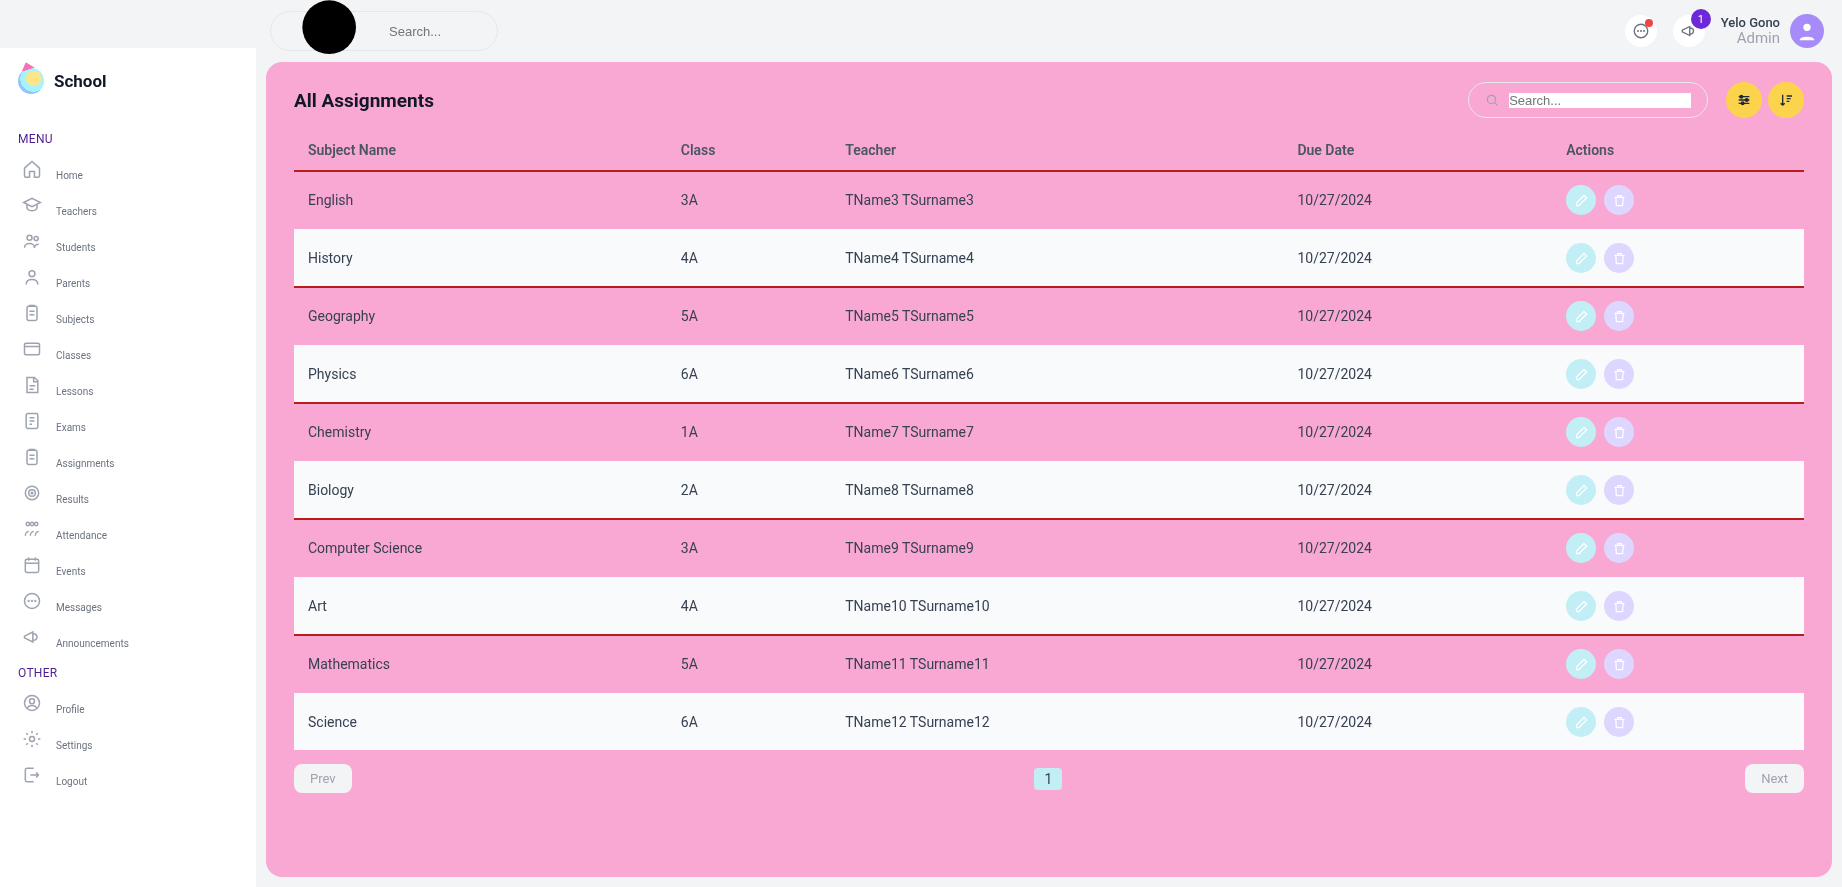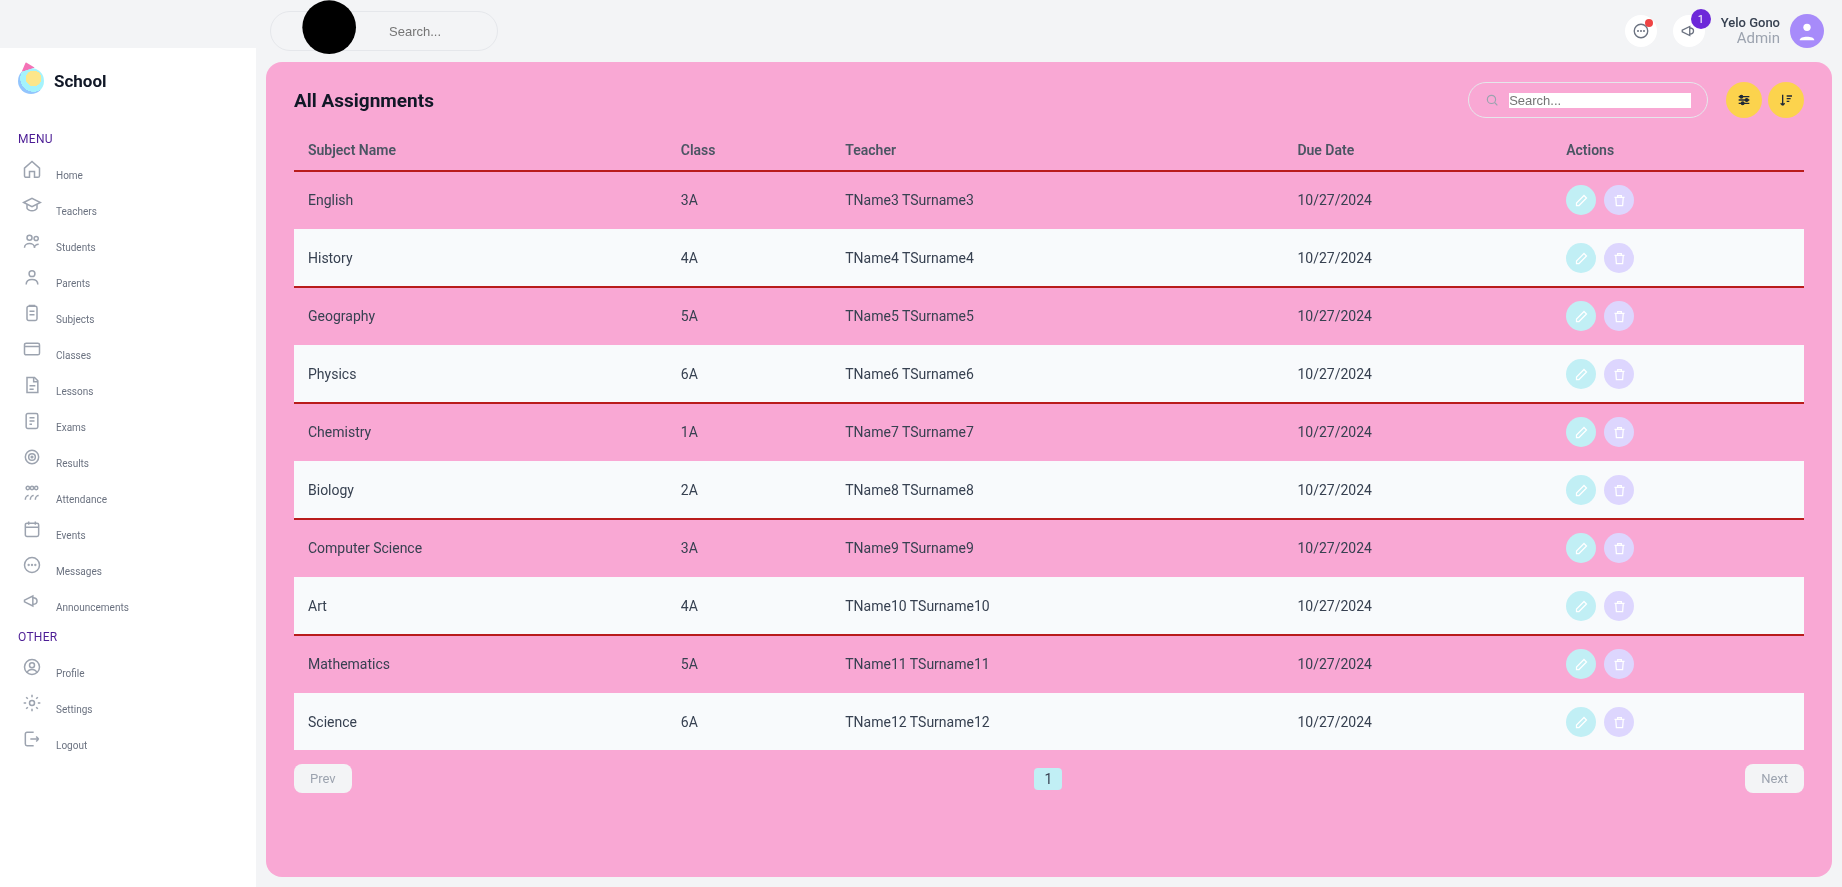--- a/index.html
+++ b/index.html
@@ -320,20 +320,28 @@
             <path d="M9 13h7M9 17h5"></path>
           </svg></span>
         <span>Lessons</span>
       </div>
       <div class="menu-item">
         <span><svg viewBox="0 0 24 24">
             <rect x="5" y="3" width="14" height="18" rx="2"></rect>
             <path d="M9 8h6M9 12h6M9 16h3"></path>
           </svg></span>
         <span>Exams</span>
+      </div>
+      <div class="menu-item">
+        <span><svg viewBox="0 0 24 24">
+            <rect x="6" y="4" width="12" height="17" rx="2"></rect>
+            <path d="M9 4V3h6v1"></path>
+            <path d="M9 10h6M9 14h6"></path>
+          </svg></span>
+        <span>Assignments</span>
       </div>
       <div class="menu-item">
         <span><svg viewBox="0 0 24 24">
             <circle cx="12" cy="12" r="8"></circle>
             <circle cx="12" cy="12" r="4"></circle>
             <circle cx="12" cy="12" r="1" fill="#9CA3AF"></circle>
           </svg></span>
         <span>Results</span>
       </div>
       <div class="menu-item">

